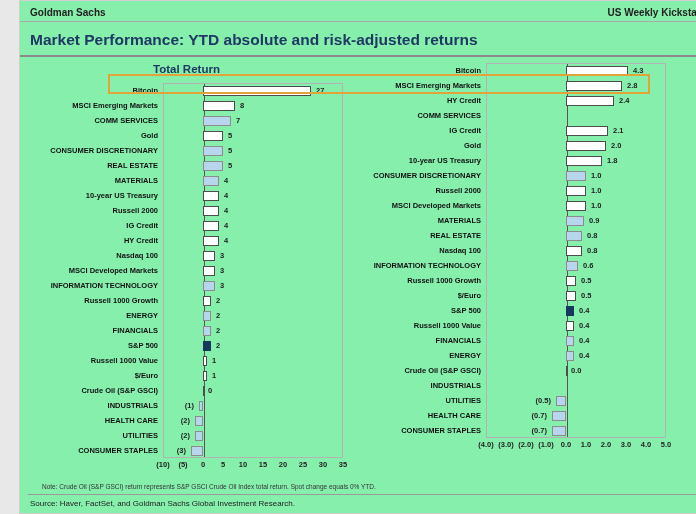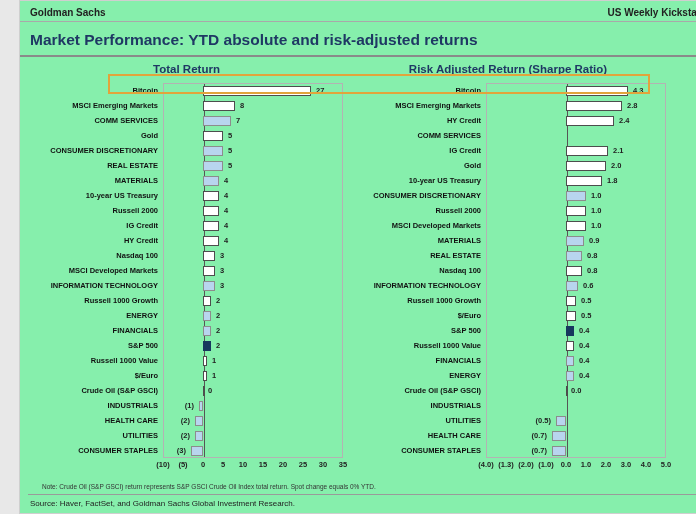--- a/index.html
+++ b/index.html
@@ -263,21 +263,20 @@
           <span class="tick-label" style="left: 213px;">10</span>
           <span class="tick-label" style="left: 233px;">15</span>
           <span class="tick-label" style="left: 253px;">20</span>
           <span class="tick-label" style="left: 273px;">25</span>
           <span class="tick-label" style="left: 293px;">30</span>
           <span class="tick-label" style="left: 313px;">35</span>
         </div>
     </div>
 
     <div class="chart right" id="chart-1">
-      <div class="chart-title">Risk Adjusted Return (Sharpe Ratio)</div>
       <div class="rows">
           <div class="plot-frame" style="left: 136px; top: 0px; width: 180px; height: 375px;">
             <div class="zero-line" style="left: 79.5px;"></div>
           </div>
           <div class="chart-row">
             <div class="row-label" style="width: 136px;">Bitcoin</div>
             <div class="row-plot" style="width: 180px;">
               <div class="bar white" style="left: 80px; width: 62px;"></div>
               <span class="bar-value" style="left: 147px;">4.3</span>
             </div>
@@ -438,21 +437,21 @@
           <div class="chart-row">
             <div class="row-label" style="width: 136px;">CONSUMER STAPLES</div>
             <div class="row-plot" style="width: 180px;">
               <div class="bar blue" style="left: 66px; width: 14px;"></div>
               <span class="bar-value" style="left: 61px; transform: translateX(-100%);">(0.7)</span>
             </div>
           </div>
         </div>
       <div class="axis">
           <span class="tick-label" style="left: 136px;">(4.0)</span>
-          <span class="tick-label" style="left: 156px;">(1.3)</span>
+          <span class="tick-label" style="left: 156px;">(3.0)</span>
           <span class="tick-label" style="left: 176px;">(2.0)</span>
           <span class="tick-label" style="left: 196px;">(1.0)</span>
           <span class="tick-label" style="left: 216px;">0.0</span>
           <span class="tick-label" style="left: 236px;">1.0</span>
           <span class="tick-label" style="left: 256px;">2.0</span>
           <span class="tick-label" style="left: 276px;">3.0</span>
           <span class="tick-label" style="left: 296px;">4.0</span>
           <span class="tick-label" style="left: 316px;">5.0</span>
         </div>
     </div>

